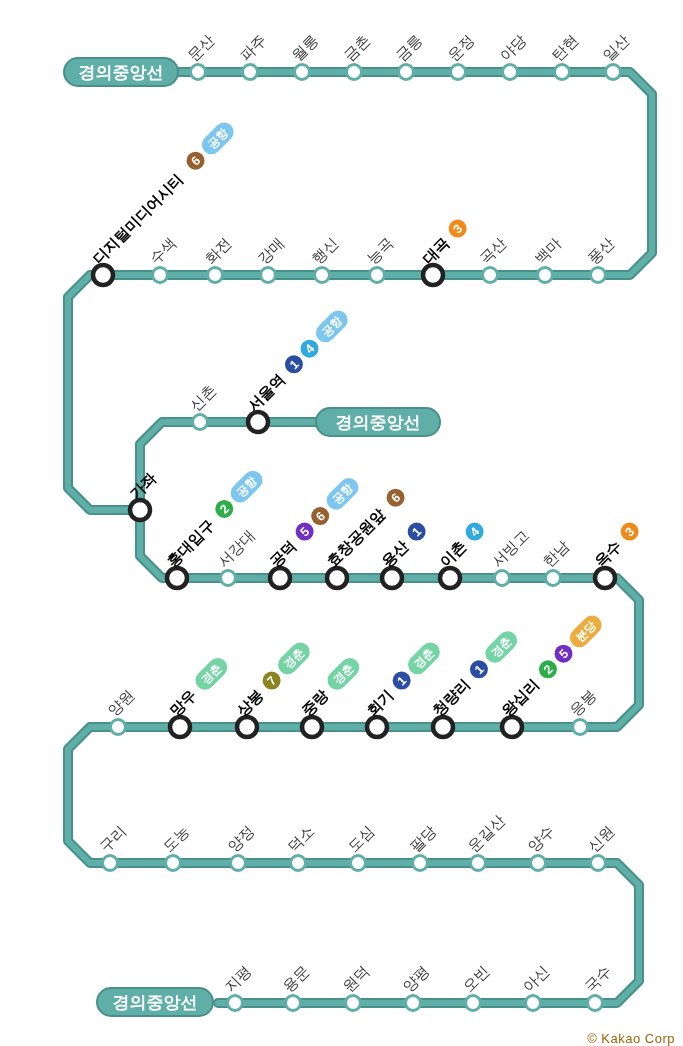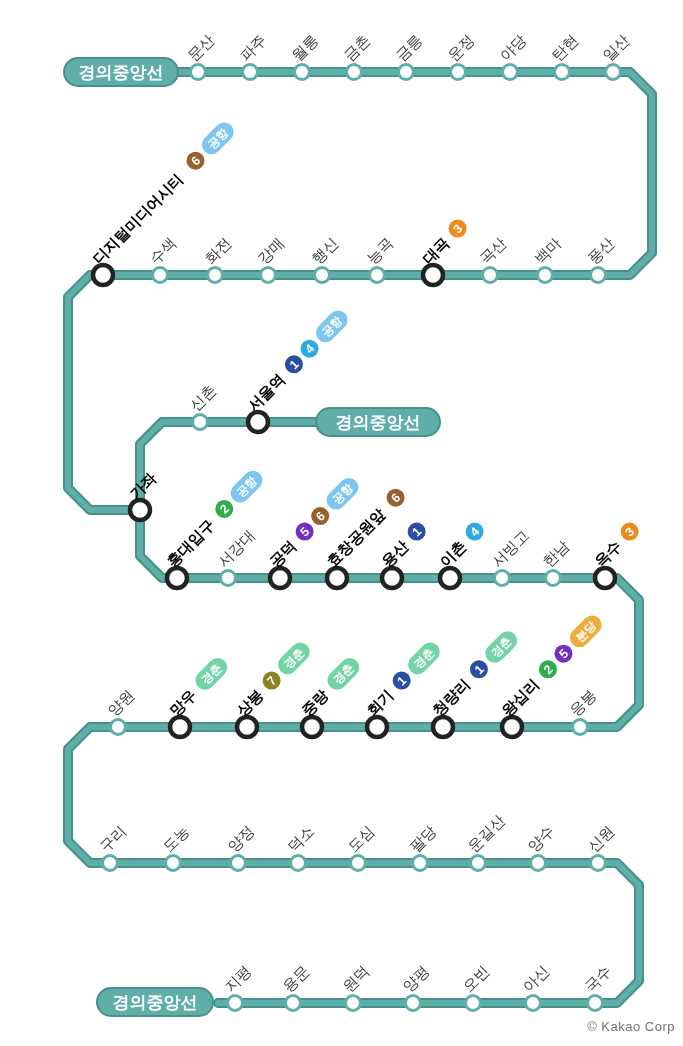--- a/index.html
+++ b/index.html
@@ -1,19 +1,19 @@
 <!DOCTYPE html>
 <html><head>
 <meta charset="utf-8">
 <style>
   html,body{margin:0;padding:0;background:#ffffff;}
   body{width:683px;height:1046px;position:relative;font-family:"Liberation Sans","DejaVu Sans",sans-serif;overflow:hidden;}
   #map-svg{position:absolute;left:0;top:0;}
   #map-svg text{font-family:"Liberation Sans","DejaVu Sans",sans-serif;}
-  .copyright{position:absolute;right:8px;bottom:12px;font-size:13px;color:#737373;letter-spacing:.5px;}
+  .copyright{position:absolute;right:8px;bottom:0;font-size:13px;color:#a16207;letter-spacing:.5px;}
 </style>
 </head>
 <body>
 
 <div class="map-wrap">
   <svg id="map-svg" width="683" height="1046" viewBox="0 0 683 1046">
       <polyline points="172,72 630,72 652,94 652,253 630,275 90,275 68,297 68,488 90,510 140,510" fill="none" stroke="#48918B" stroke-width="10" stroke-linejoin="round" stroke-linecap="round"></polyline>
       <polyline points="140,510 140,444 162,422 320,422" fill="none" stroke="#48918B" stroke-width="10" stroke-linejoin="round" stroke-linecap="round"></polyline>
       <polyline points="140,510 140,556 162,578 617,578 639,600 639,705 617,727 90,727 68,749 68,841 90,863 617,863 639,885 639,981 617,1003 218,1003" fill="none" stroke="#48918B" stroke-width="10" stroke-linejoin="round" stroke-linecap="round"></polyline>
       <polyline points="172,72 630,72 652,94 652,253 630,275 90,275 68,297 68,488 90,510 140,510" fill="none" stroke="#5FAFA8" stroke-width="6" stroke-linejoin="round" stroke-linecap="round"></polyline>

